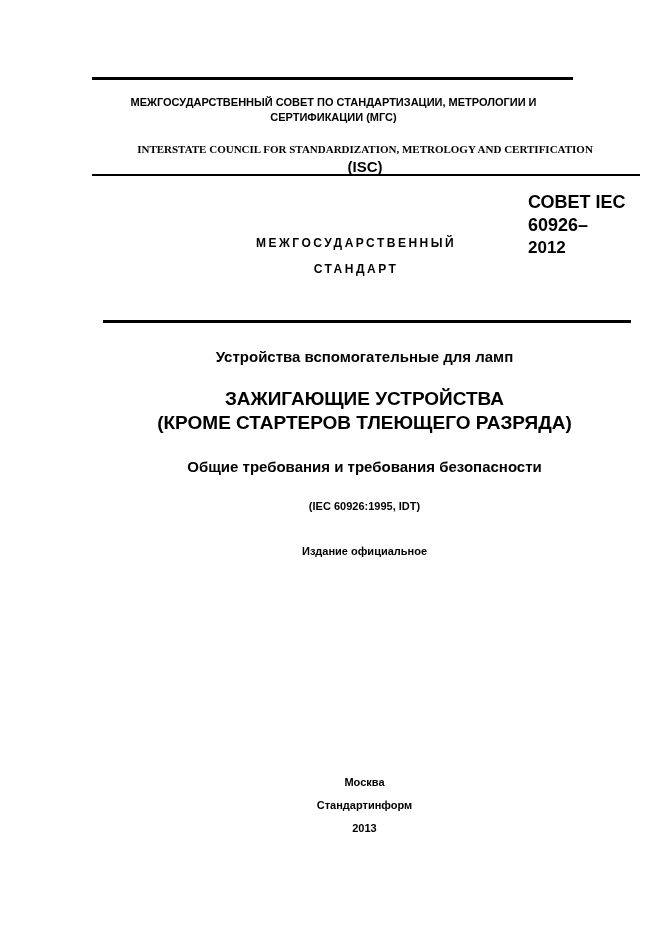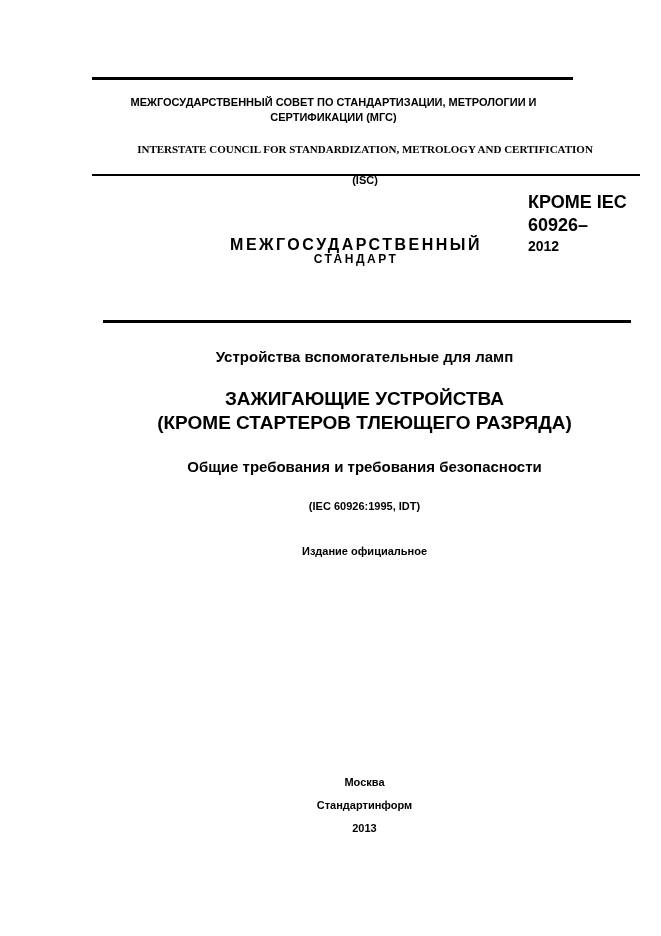--- a/index.html
+++ b/index.html
@@ -9,30 +9,30 @@
     .t { position: absolute; font-weight: bold; text-align: center; white-space: nowrap; }
   </style>
 </head>
 <body>
 
 <div class="rule" style="left:92px; top:77px; width:481px; height:3px;"></div>
 
 <div class="t" style="left:0; width:661px; top:96px; font-size:11px; padding-left:3px;">МЕЖГОСУДАРСТВЕННЫЙ СОВЕТ ПО СТАНДАРТИЗАЦИИ, МЕТРОЛОГИИ И</div>
 <div class="t" style="left:0; width:661px; top:111px; font-size:11px; padding-left:3px;">СЕРТИФИКАЦИИ (МГС)</div>
 <div class="t" style="left:92px; width:546px; top:143px; font-size:11px;font-family:Liberation Serif, serif;">INTERSTATE COUNCIL FOR STANDARDIZATION, METROLOGY AND CERTIFICATION</div>
-<div class="t" style="left:92px; width:546px; top:174px; font-size:11px;">(ISC)</div>
+<div class="t" style="left:92px; width:546px; top:158px; font-size:15px;">(ISC)</div>
 
 <div class="rule" style="left:92px; top:174px; width:548px; height:2px;"></div>
 
-<div class="t" style="left:220px; width:272px; top:236px; font-size:16px; letter-spacing:2.5px;">МЕЖГОСУДАРСТВЕННЫЙ</div>
-<div class="t" style="left:220px; width:272px; top:252px; font-size:12px; letter-spacing:2.5px;">СТАНДАРТ</div>
+<div class="t" style="left:220px; width:272px; top:236px; font-size:12px; letter-spacing:2.5px;">МЕЖГОСУДАРСТВЕННЫЙ</div>
+<div class="t" style="left:220px; width:272px; top:262px; font-size:12px; letter-spacing:2.5px;">СТАНДАРТ</div>
 
-<div class="t" style="left:528px; top:192px; font-size:18px; text-align:left;">КРОМЕ IEC</div>
+<div class="t" style="left:528px; top:192px; font-size:18px; text-align:left;">СОВЕТ IEC</div>
 <div class="t" style="left:528px; top:215px; font-size:18px; text-align:center;">60926–</div>
-<div class="t" style="left:528px; top:238px; font-size:14px; text-align:right;">2012</div>
+<div class="t" style="left:528px; top:238px; font-size:17px; text-align:right;">2012</div>
 
 <div class="rule" style="left:103px; top:320px; width:528px; height:3px;"></div>
 
 <div class="t" style="left:0; width:661px; top:348px; font-size:15px; padding-left:34px;">Устройства вспомогательные для ламп</div>
 <div class="t" style="left:0; width:661px; top:388px; font-size:19px; padding-left:34px;">ЗАЖИГАЮЩИЕ УСТРОЙСТВА</div>
 <div class="t" style="left:0; width:661px; top:412px; font-size:19px; padding-left:34px;">(КРОМЕ СТАРТЕРОВ ТЛЕЮЩЕГО РАЗРЯДА)</div>
 <div class="t" style="left:0; width:661px; top:458px; font-size:15px; padding-left:34px;">Общие требования и требования безопасности</div>
 <div class="t" style="left:0; width:661px; top:500px; font-size:11px; padding-left:34px;">(IEC 60926:1995, IDT)</div>
 <div class="t" style="left:0; width:661px; top:545px; font-size:11px; padding-left:34px;">Издание официальное</div>
 

